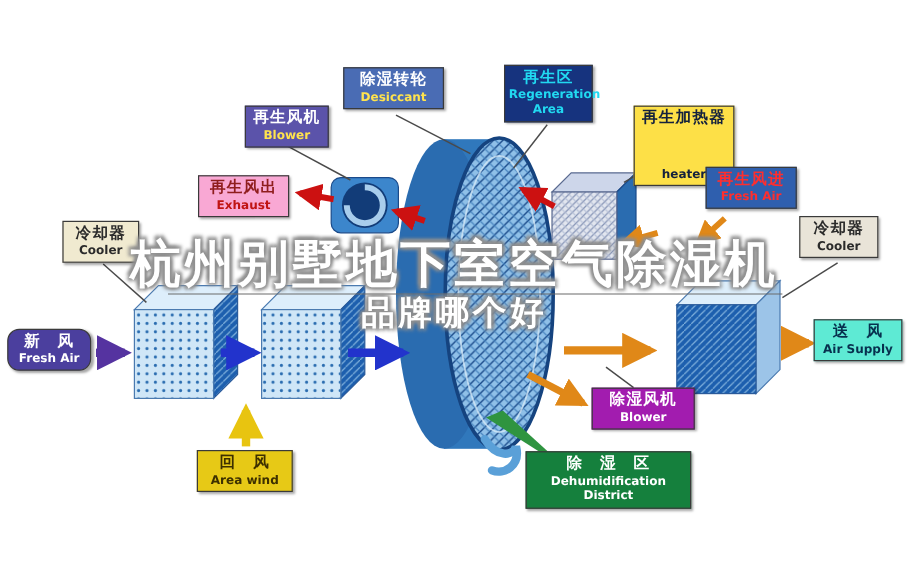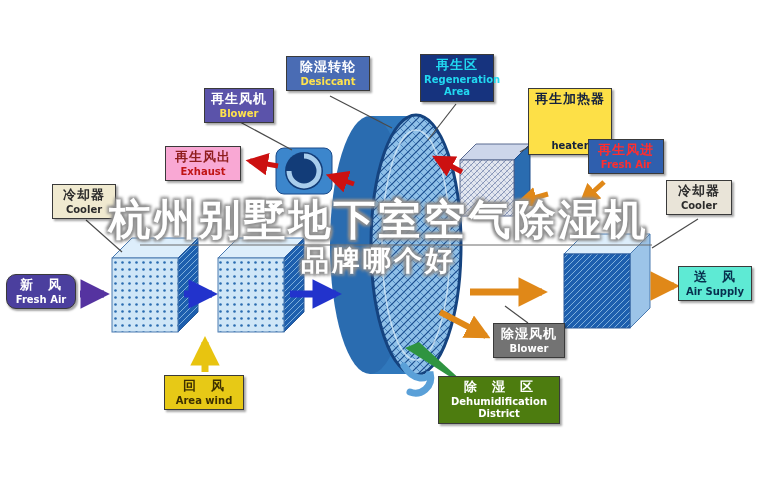--- a/index.html
+++ b/index.html
@@ -190,26 +190,26 @@
   <div class="label" style="left: 678px; top: 266px; width: 74px; background-color: #5eead4;">
     <div class="zh" style="color: rgb(7, 48, 78);">送　风</div>
     <div class="en" style="color: rgb(7, 48, 78);">Air Supply</div>
   </div>
 
   <div class="label" style="left: 164px; top: 375px; width: 80px; background-color: rgb(231, 201, 22);">
     <div class="zh" style="color: rgb(61, 48, 0);">回　风</div>
     <div class="en" style="color: rgb(61, 48, 0);">Area wind</div>
   </div>
 
-  <div class="label" style="left: 493px; top: 323px; width: 72px; background-color: #737373;">
+  <div class="label" style="left: 493px; top: 323px; width: 86px; background-color: #a21caf;">
     <div class="zh" style="color: rgb(255, 255, 255);">除湿风机</div>
     <div class="en" style="color: rgb(255, 255, 255);">Blower</div>
   </div>
 
-  <div class="label" style="left: 438px; top: 376px; width: 122px; background-color: #4d7c0f;">
+  <div class="label" style="left: 438px; top: 376px; width: 138px; background-color: #15803d;">
     <div class="zh" style="color: rgb(255, 255, 255);">除　湿　区</div>
     <div class="en" style="color: rgb(255, 255, 255);">Dehumidification District</div>
   </div>
 
   <div class="title">
     <div class="title-line t1">杭州别墅地下室空气除湿机</div>
     <div class="title-line t2">品牌哪个好</div>
   </div>
 
 </div>

